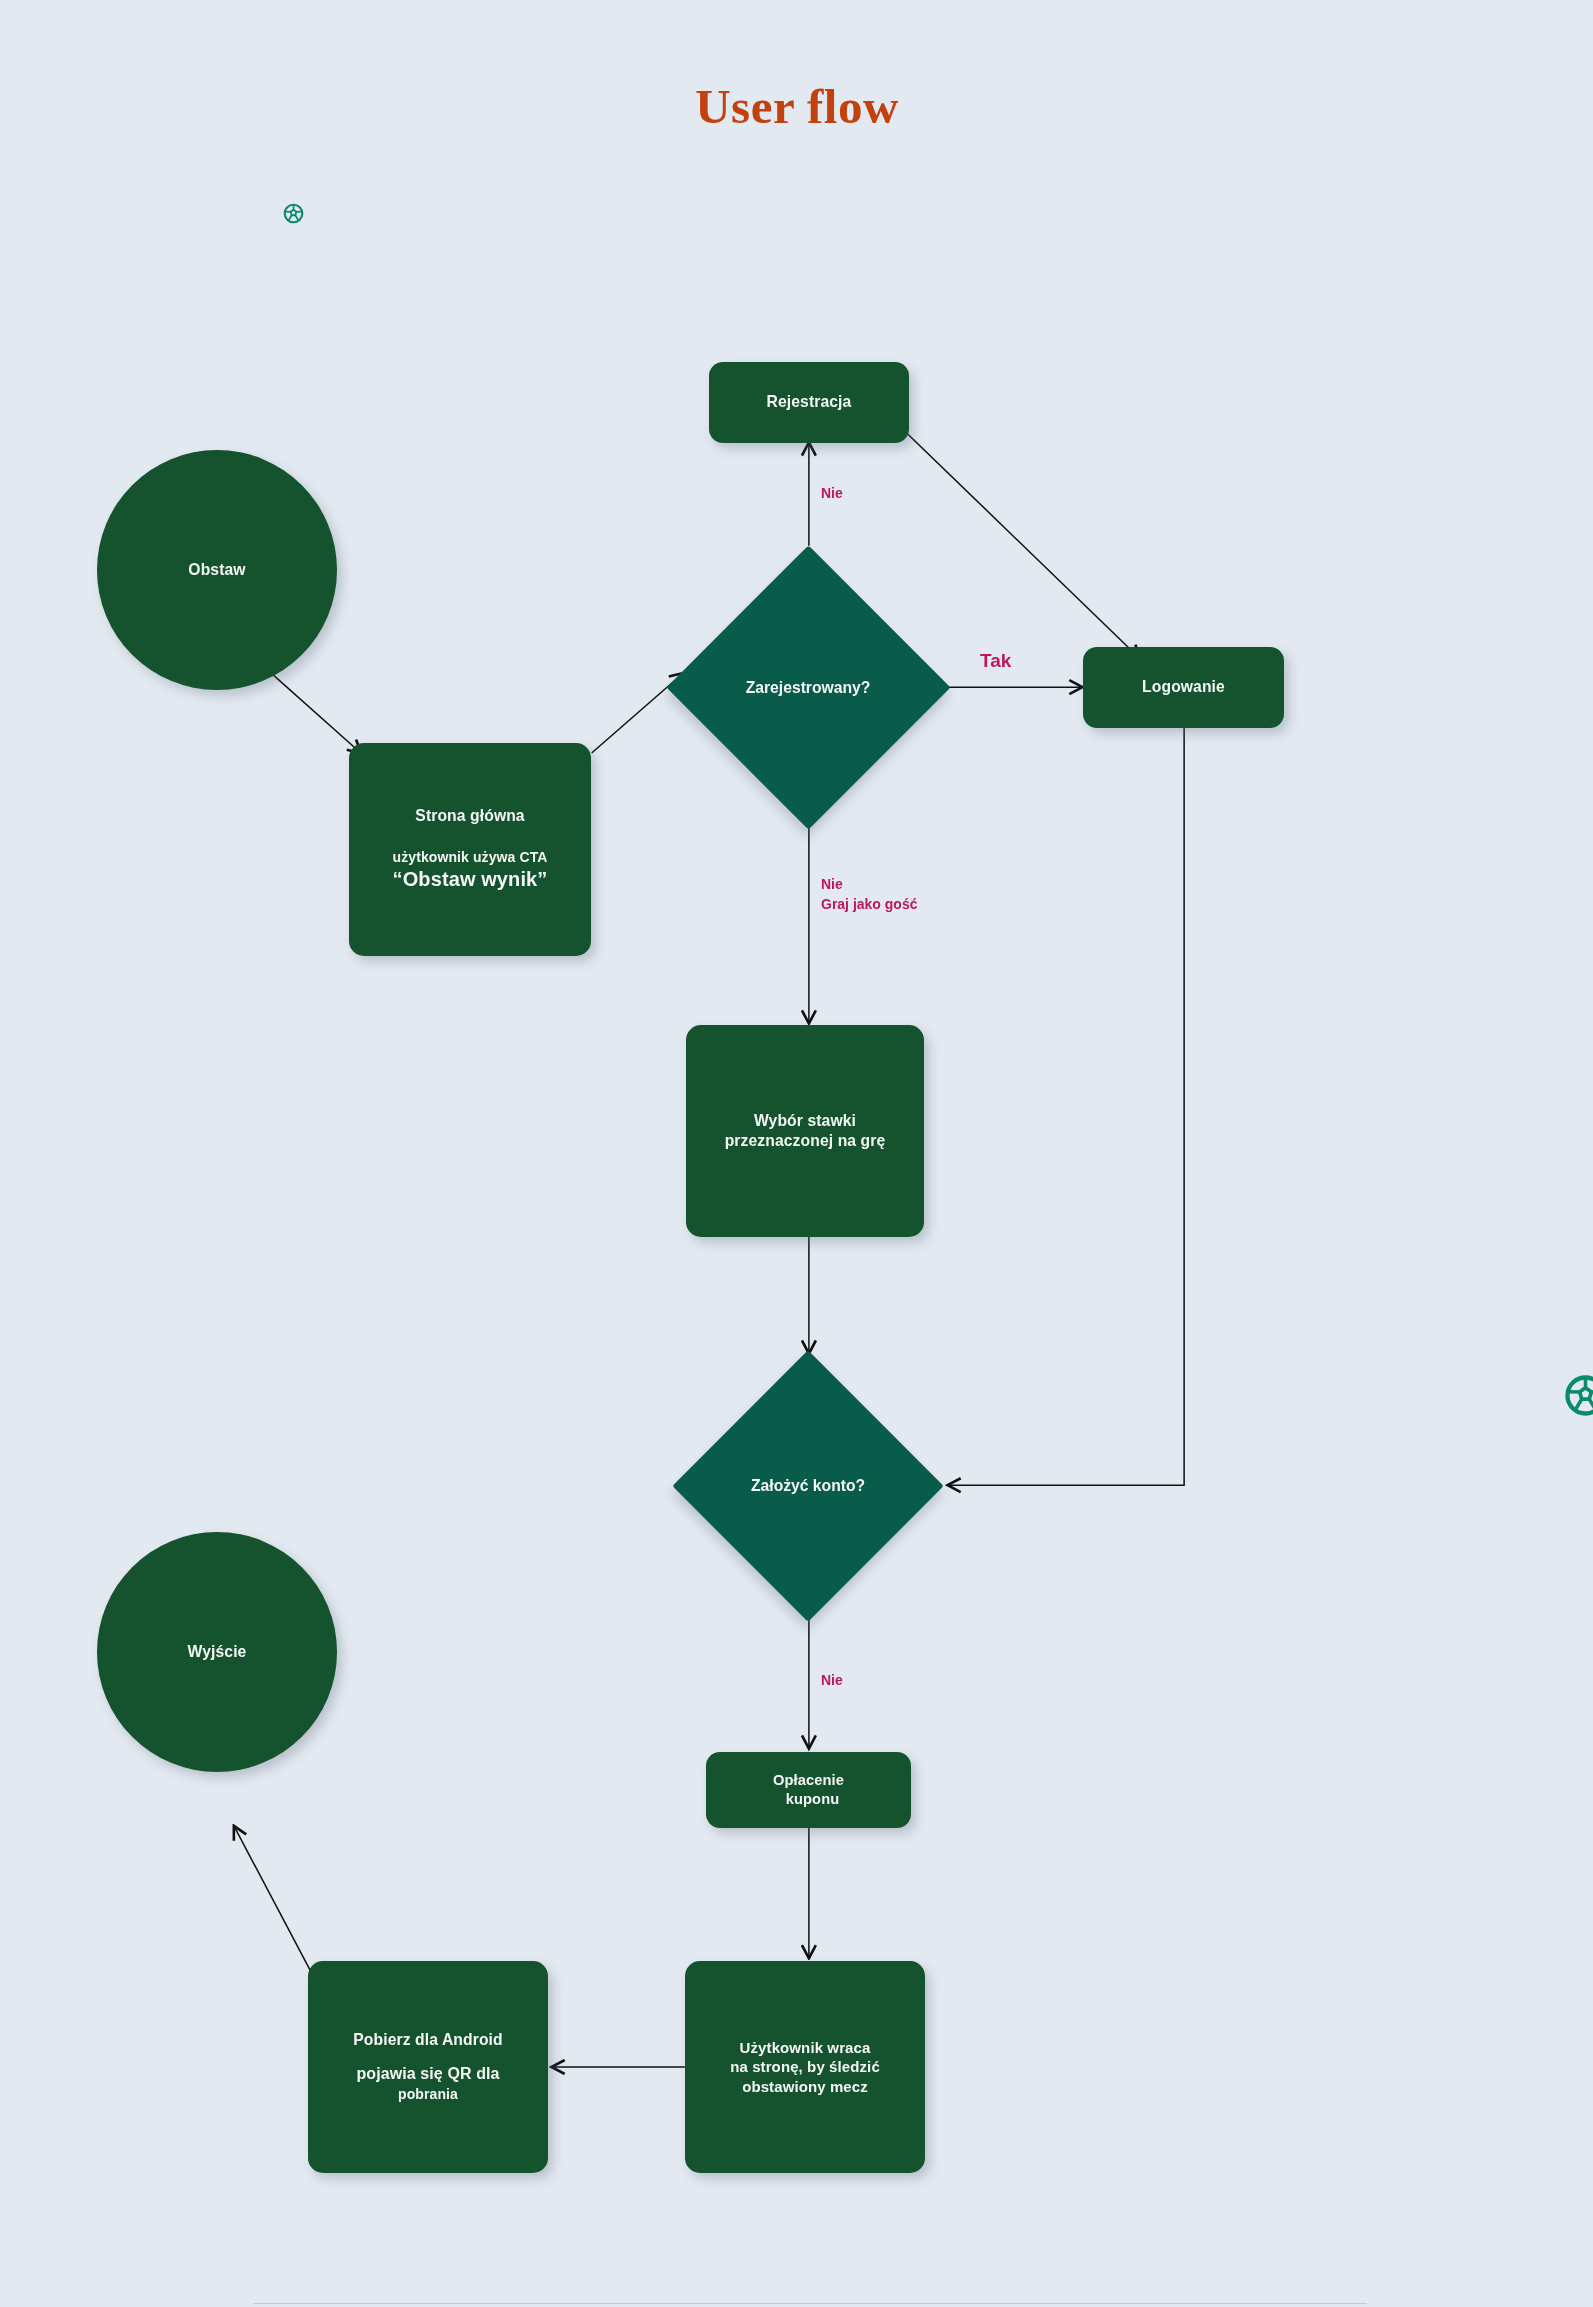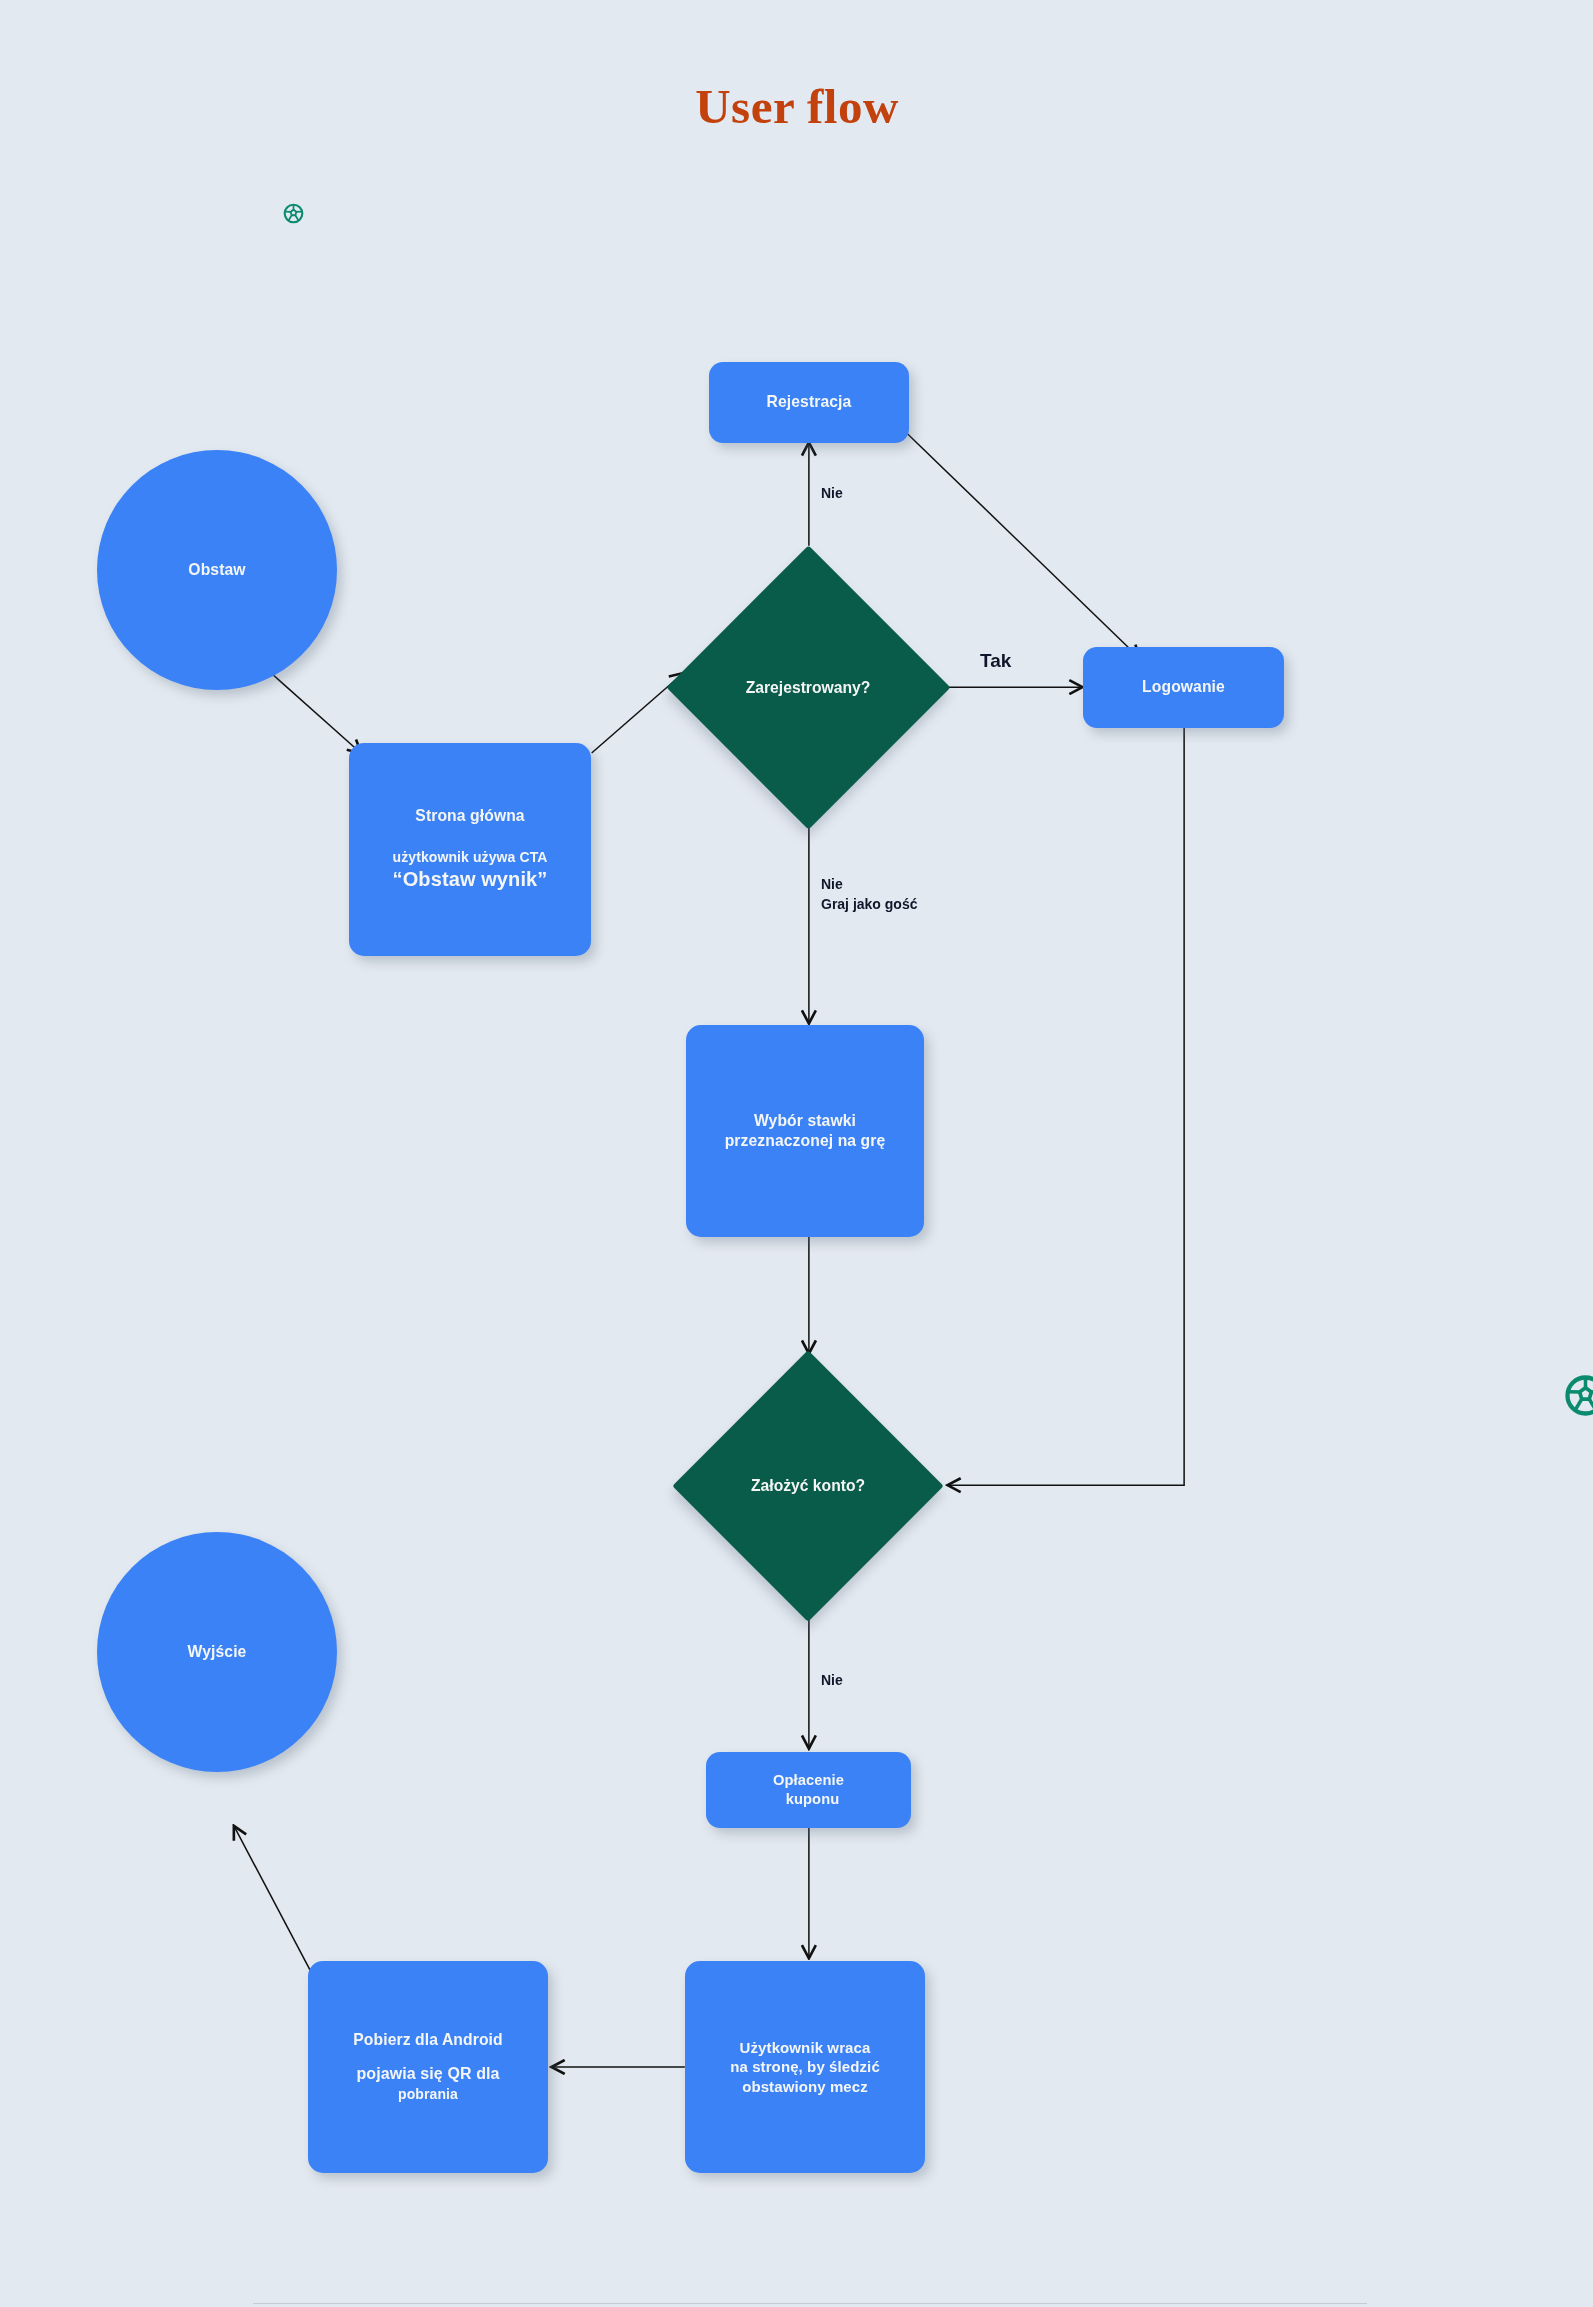--- a/index.html
+++ b/index.html
@@ -37,21 +37,21 @@
     top: 0;
     width: 1594px;
     height: 2307px;
     pointer-events: none;
   }
 
   
   .node {
     position: absolute;
     box-sizing: border-box;
-    background: #3b82f6;
+    background: #14532d;
     color: #f4f6f5;
     display: flex;
     flex-direction: column;
     align-items: center;
     justify-content: center;
     text-align: center;
     box-shadow: 5px 6px 11px rgba(90, 105, 125, 0.30);
     z-index: 3;
   }
   .node .title {
@@ -79,21 +79,21 @@
   .diamond .dlabel {
     transform: rotate(-45deg);
     font-weight: bold;
     color: #f4f6f5;
     white-space: nowrap;
   }
 
   
   .edge-label {
     position: absolute;
-    color: #0f172a;
+    color: #be185d;
     font-weight: bold;
     line-height: 1.42;
     white-space: pre-line;
     z-index: 4;
   }
 
   
   .ball {
     position: absolute;
     z-index: 2;

